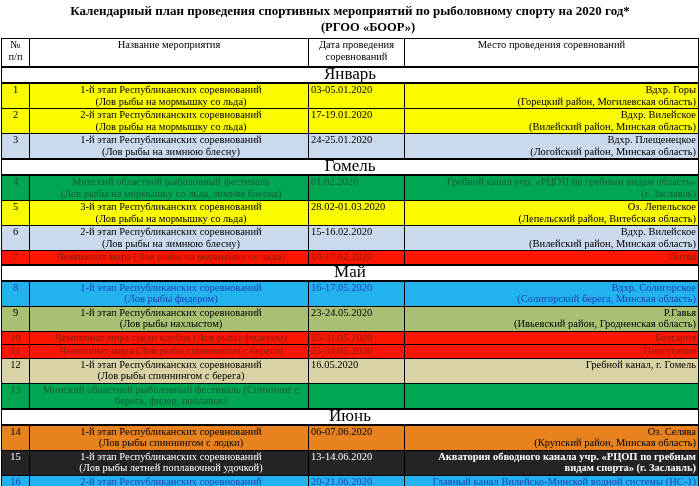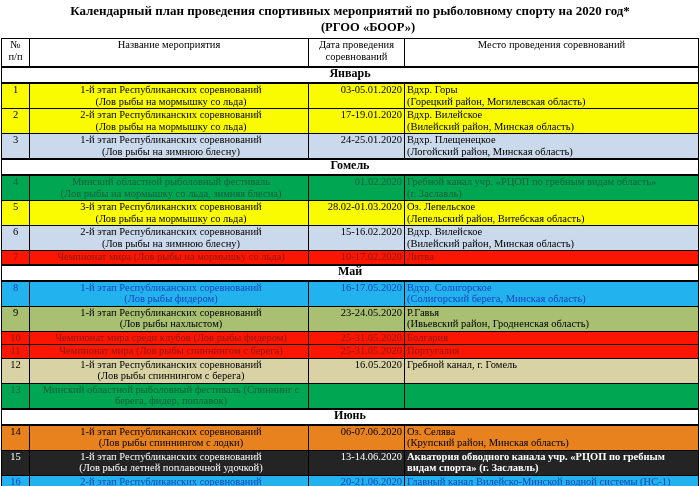--- a/index.html
+++ b/index.html
@@ -17,27 +17,27 @@
     border:1px solid #000;
   }
   td {
     border:1px solid #000; vertical-align:top;
     font-size:10.5px; line-height:11.5px; padding:0 2px 1px 2px;
     overflow:hidden;
   }
   tr.hdr td { text-align:center; height:26px; }
   tr.month td {
     border-top:2px solid #000; border-bottom:2px solid #000;
-    font-weight:bold; font-size:12px; text-align:center;
+    font-weight:normal; font-size:17px; text-align:center;
     height:13px; background:#ffffff; color:#000;
   }
   .c-num   { text-align:center; }
   .c-name  { text-align:center; padding-left:6px; }
-  .c-date  { text-align:right; }
-  .c-place { text-align:left;font-family:Liberation Serif, serif; }
+  .c-date  { text-align:left; }
+  .c-place { text-align:right;font-family:Liberation Serif, serif; }
 
   tr.yellow    td { background:#FBFB00; }
   tr.lightblue td { background:#CBD9EC; }
   tr.green     td { background:#00A651; color:#155F3B; }
   tr.red       td { background:#FA1600; color:#8B1A10; }
   tr.cyan      td { background:#22B2EE; color:#1C45B8; }
   tr.olive     td { background:#A9C073; }
   tr.tan       td { background:#D8D2A4; }
   tr.orange    td { background:#E8821E; }
   tr.dark      td { background:#242424; color:#FFFFFF; }

